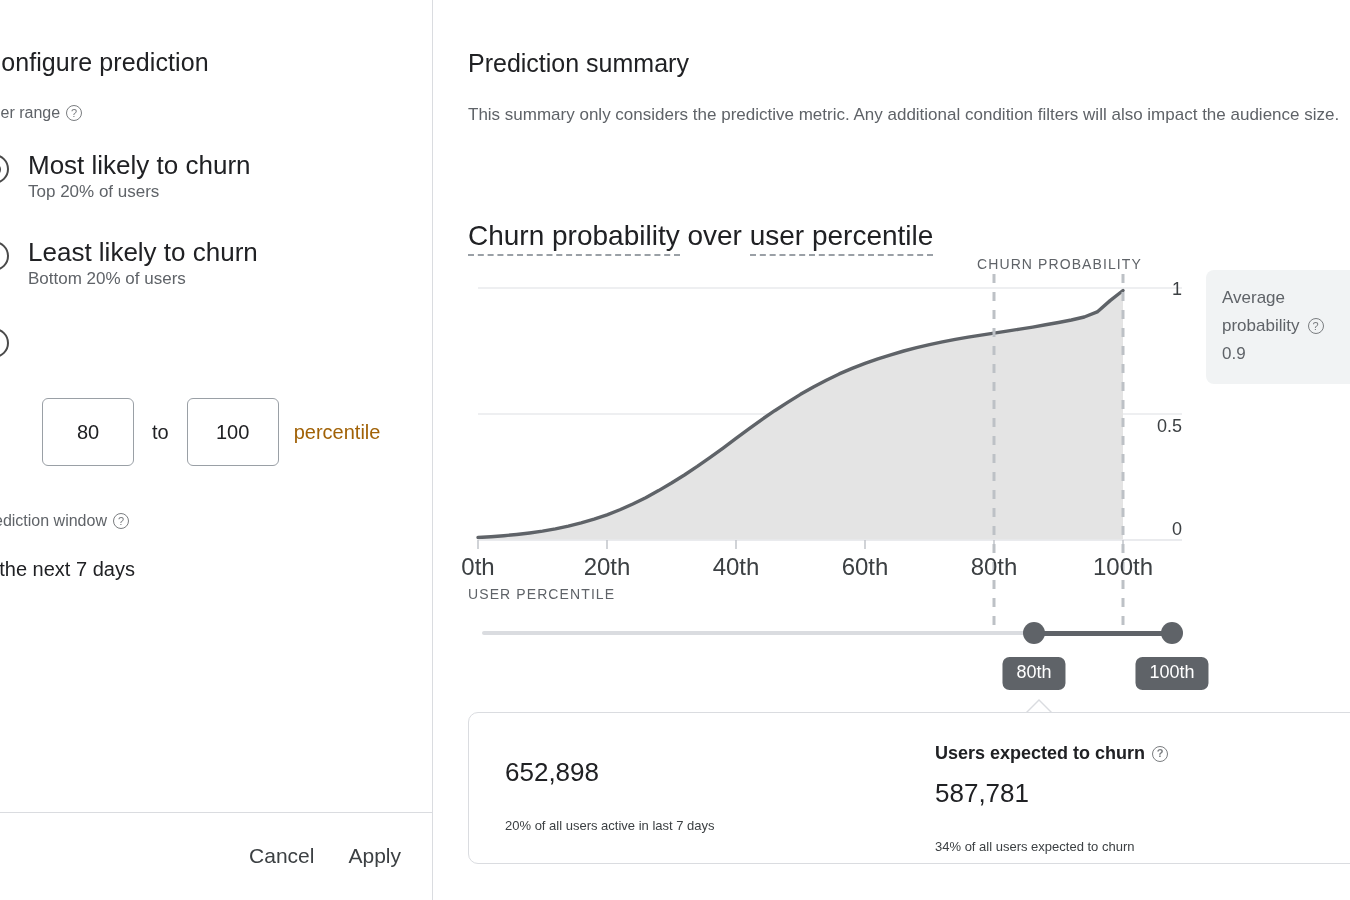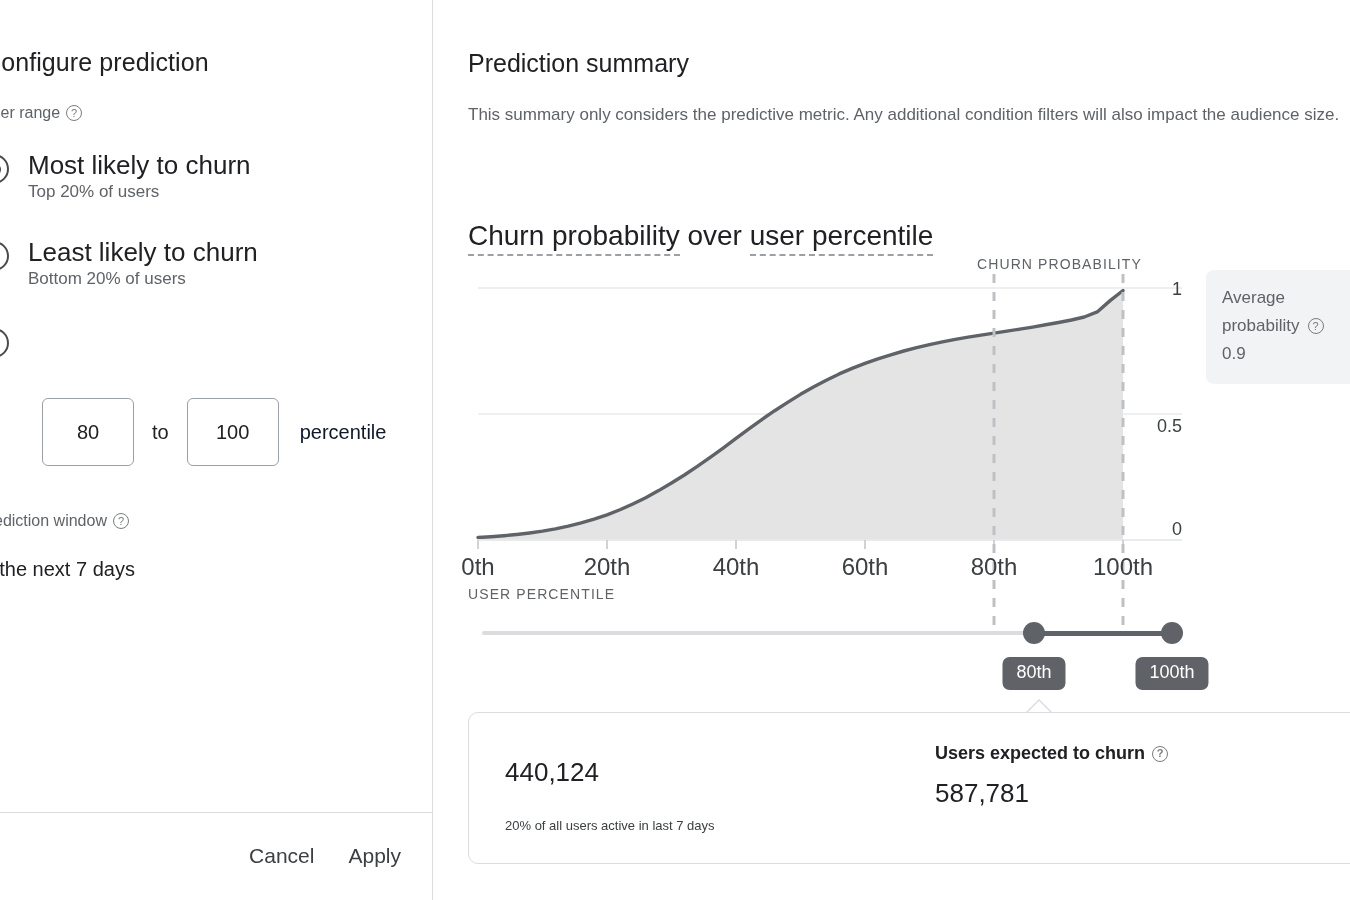--- a/index.html
+++ b/index.html
@@ -67,21 +67,21 @@
     display: flex; align-items: center; gap: 0;
   }
   .num-box {
     width: 92px; height: 68px;
     border: 1px solid #9aa0a6; border-radius: 6px;
     display: flex; align-items: center; justify-content: center;
     font-size: 20px; color: #202124; background: #fff;
     font-family: "Liberation Sans", sans-serif;
   }
   .to-word { font-size: 20px; color: #202124; margin: 0 18px; }
-  .pct-word { font-size: 20px; color: #0f172a; margin-left: 21px; }
+  .pct-word { font-size: 20px; color: #a16207; margin-left: 15px; }
 
   .lp-sublabel2 {
     position: absolute; left: -22px; top: 512px;
     font-size: 16px; color: #5f6368; white-space: nowrap;
     display: flex; align-items: center; gap: 6px;
   }
   .lp-window-val {
     position: absolute; left: -23px; top: 558px;
     font-size: 20px; color: #202124; white-space: nowrap;
   }
@@ -323,25 +323,26 @@
     <div class="slider-fill" id="slider-fill" style="left: 600px; width: 138px;"></div>
     <div class="slider-knob" id="knob-low" style="left: 600px;"></div>
     <div class="slider-knob" id="knob-high" style="left: 738px;"></div>
     <div class="slider-pill" id="pill-low" style="left: 600px;">80th</div>
     <div class="slider-pill" id="pill-high" style="left: 738px;">100th</div>
 
     <div class="notch"></div>
     <div class="notch-inner"></div>
     <div class="stats-card">
       <div class="stat s1">
-        <div class="stat-val">440,124</div>
+        <div class="stat-val">652,898</div>
         <div class="stat-sub">20% of all users active in last 7 days</div>
       </div>
       <div class="stat s2">
         <div class="stat-head">
           <span>Users expected to churn</span>
           <span class="help-icon"></span>
         </div>
         <div class="stat-val">587,781</div>
+        <div class="stat-sub">34% of all users expected to churn</div>
       </div>
     </div>
   </div>
 </div>
 
 </body></html>

